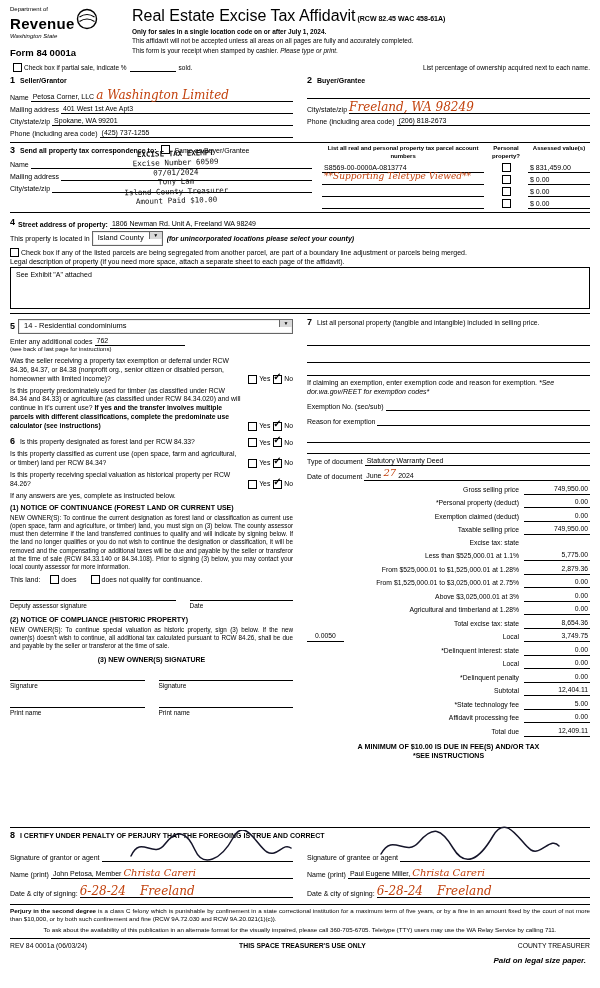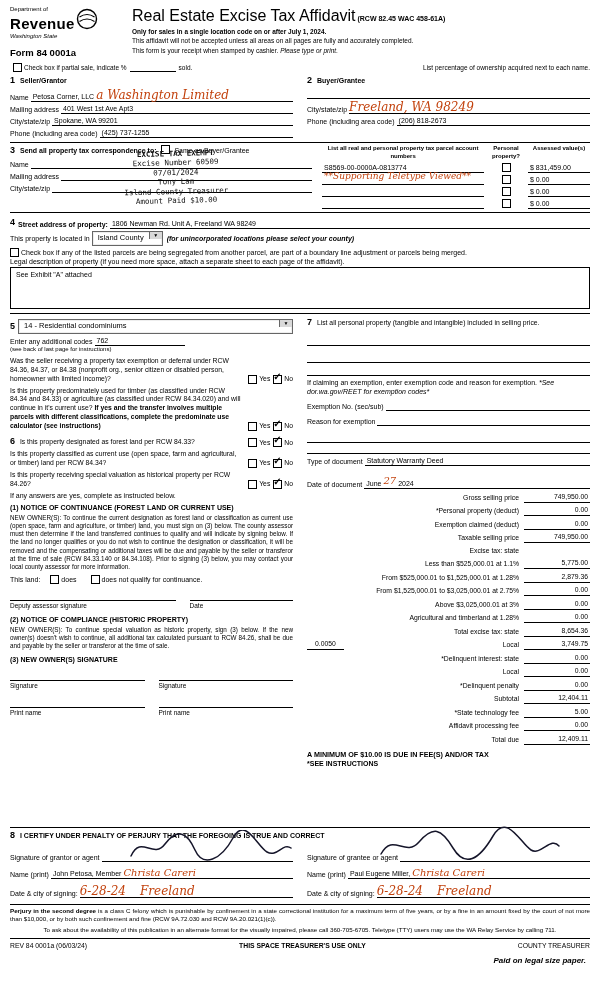--- a/index.html
+++ b/index.html
@@ -58,21 +58,21 @@
   .pnote{position:absolute;left:2px;top:27px;z-index:2;white-space:nowrap;font-size:9px}
   
   .sec4{border-top:1px solid #000;margin-top:3px;padding-top:2px}
   .legalbox{border:1px solid #000;height:42px;margin-top:1px;padding:2px 3px;box-sizing:border-box}
   
   .mcols{border-top:1px solid #000;margin-top:4px;padding-top:3px;min-height:505px}
   .q{display:flex;margin-top:3px;font-size:6.8px}
   .qt{flex:1;padding-right:4px}
   .ans{white-space:nowrap;display:flex;align-items:flex-end}
   .para{font-size:6.3px;text-align:justify;margin-top:2px}
-  .center{text-align:left}
+  .center{text-align:center}
   .sline{border-bottom:1px solid #000;height:12px}
   .slbl{font-size:6.5px;margin-top:1px}
   .sigrow{margin-top:4px}
   .blankline{min-height:10px;margin-top:6px}
   
   .trow{display:flex;justify-content:flex-end;align-items:flex-end;margin-top:3.5px;font-size:6.8px}
   .tlbl{text-align:right;padding-right:5px;flex:1;white-space:nowrap}
   .tval{width:64px;border-bottom:1px solid #000;text-align:right;padding-right:2px;min-height:9px}
   .tval.noborder{border-bottom:none}
   .tpre{border-bottom:1px solid #000;padding:0 8px;margin-right:auto;text-align:center}
@@ -438,21 +438,21 @@
       </div>
       <div class="uline blankline"></div>
 
       <div class="sep" style="margin-top:10px"></div>
       <div class="row">
         <span class="lbl">Type of document</span>
         <span class="uline">
           <span class="val">Statutory Warranty Deed</span>
         </span>
       </div>
-      <div class="row" style="margin-top:12px">
+      <div class="row" style="margin-top:4px">
         <span class="lbl">Date of document</span>
         <span class="uline">
           <span class="val">June</span>
           <span class="hw" style="position:relative;top:-2px">27</span>
           <span class="val">2024</span>
         </span>
       </div>
 
       <div>
         <div class="trow">

